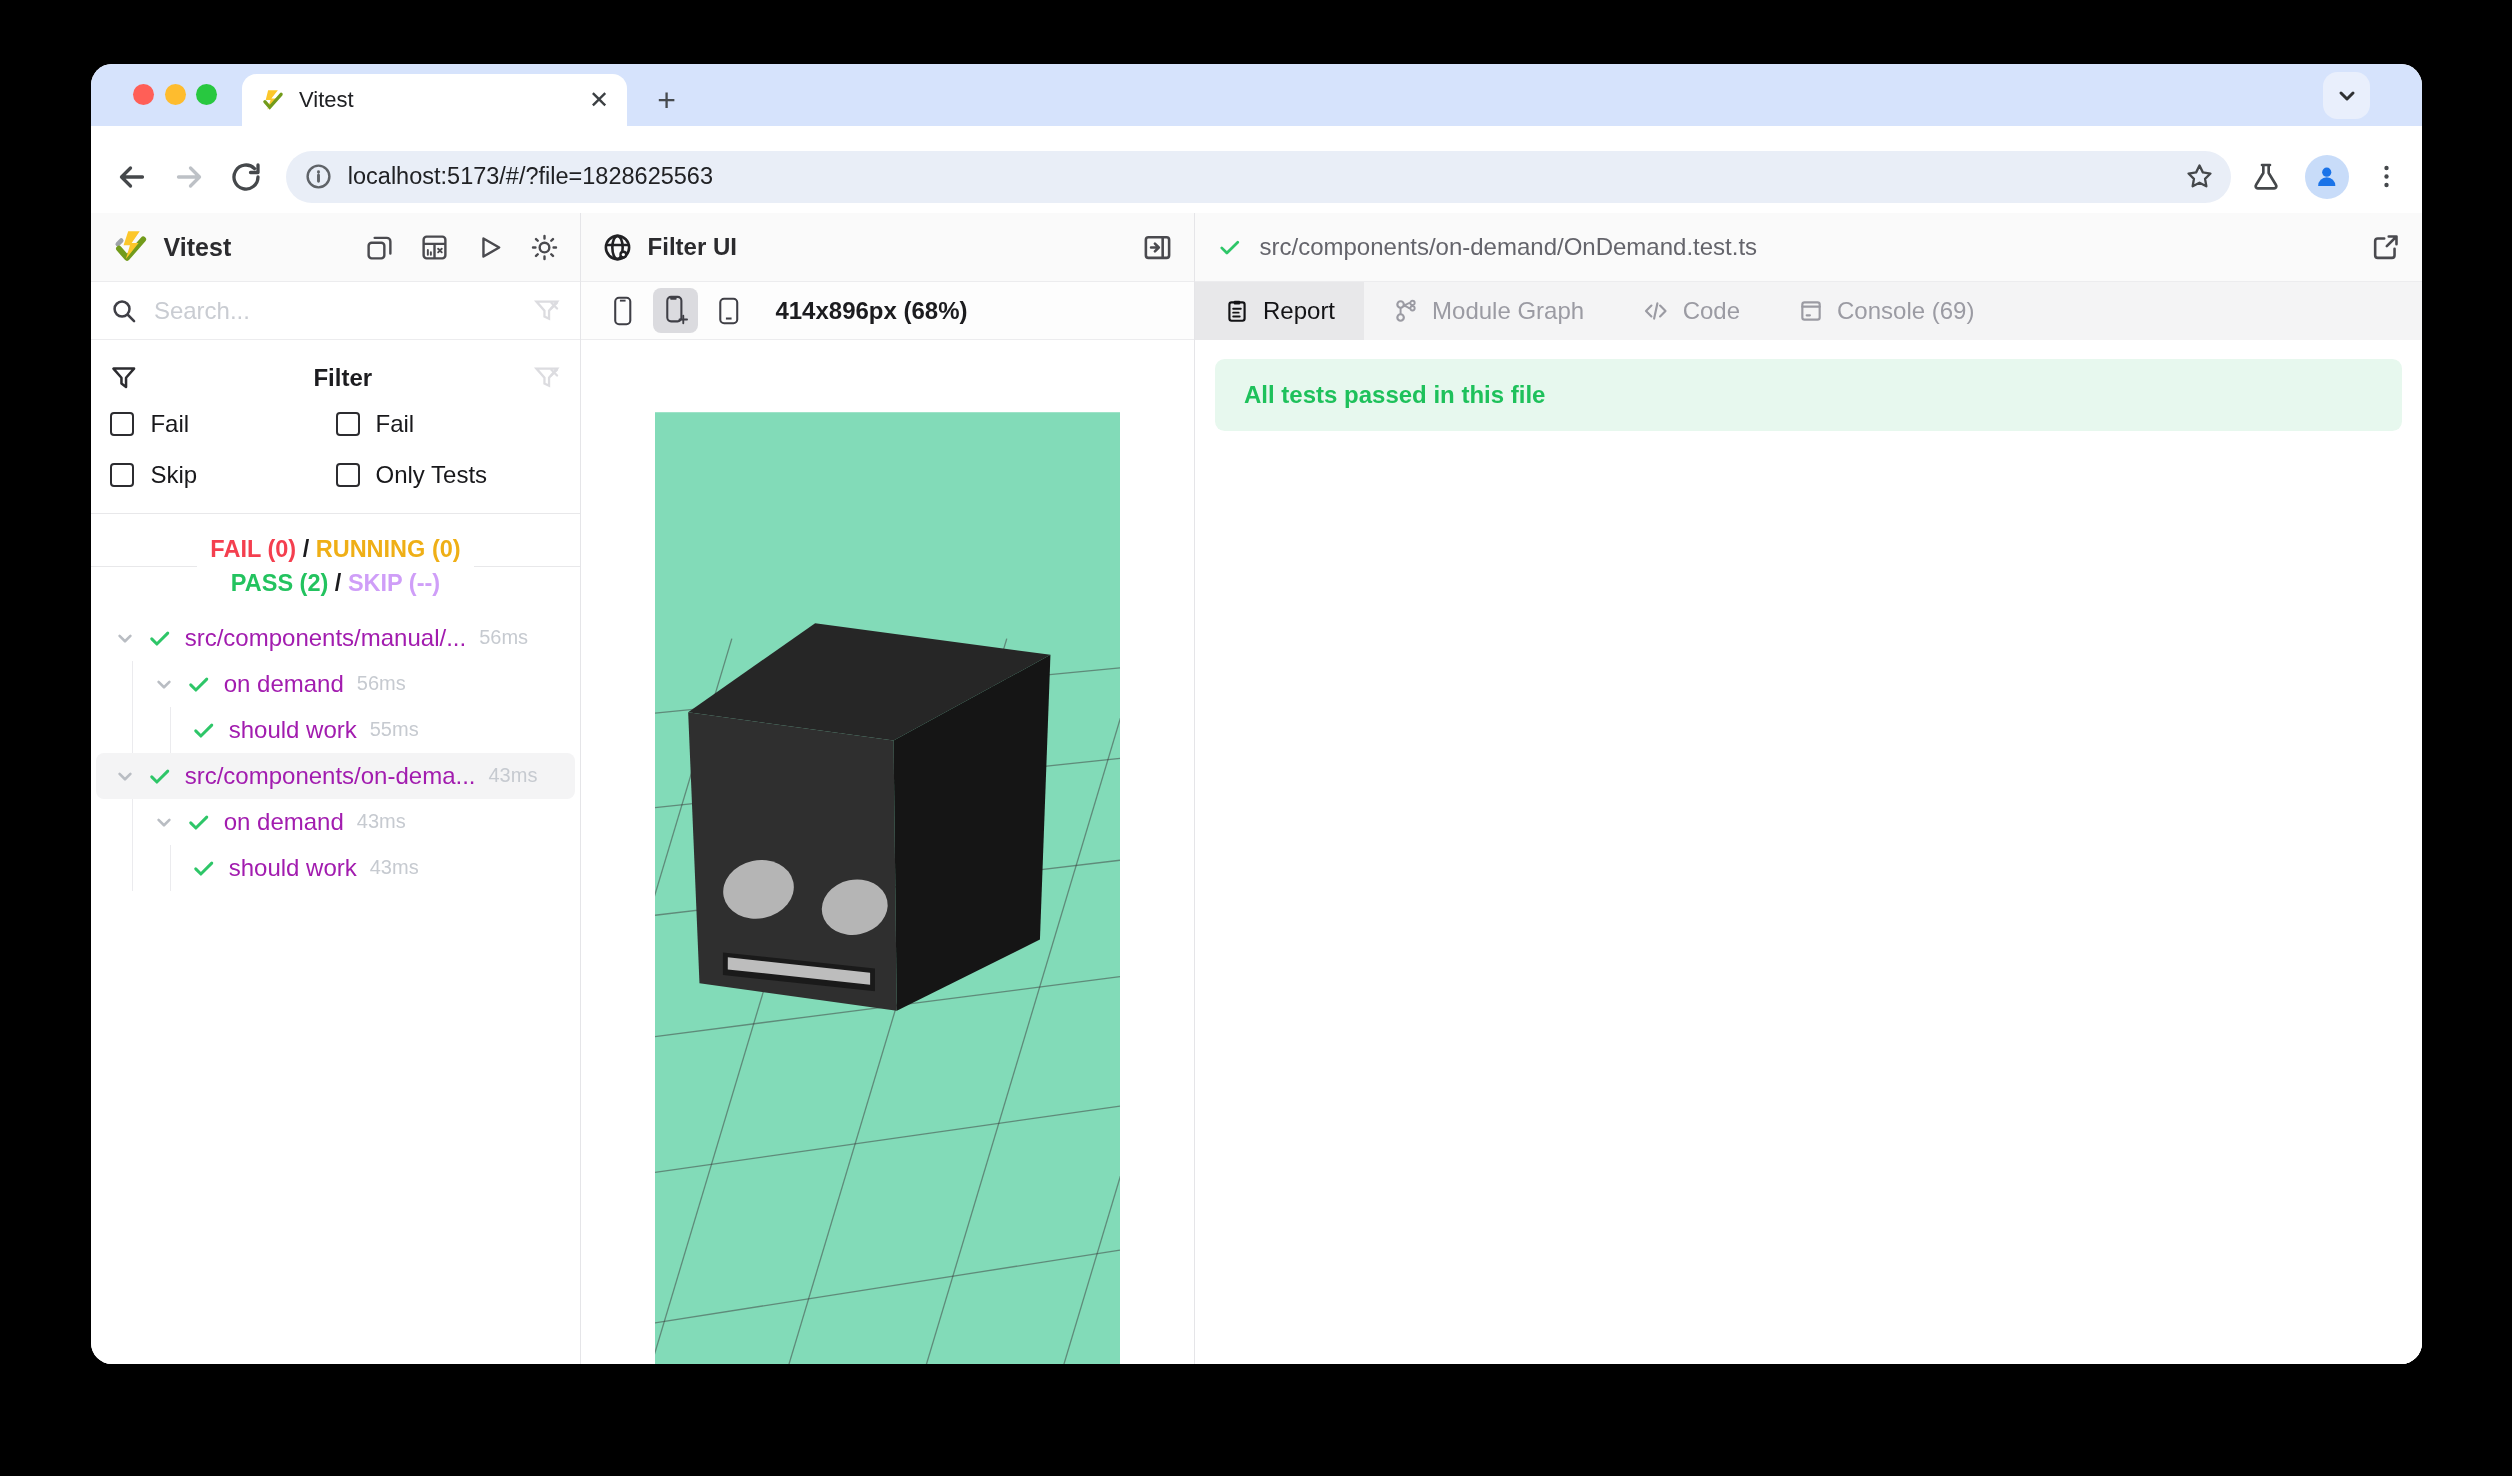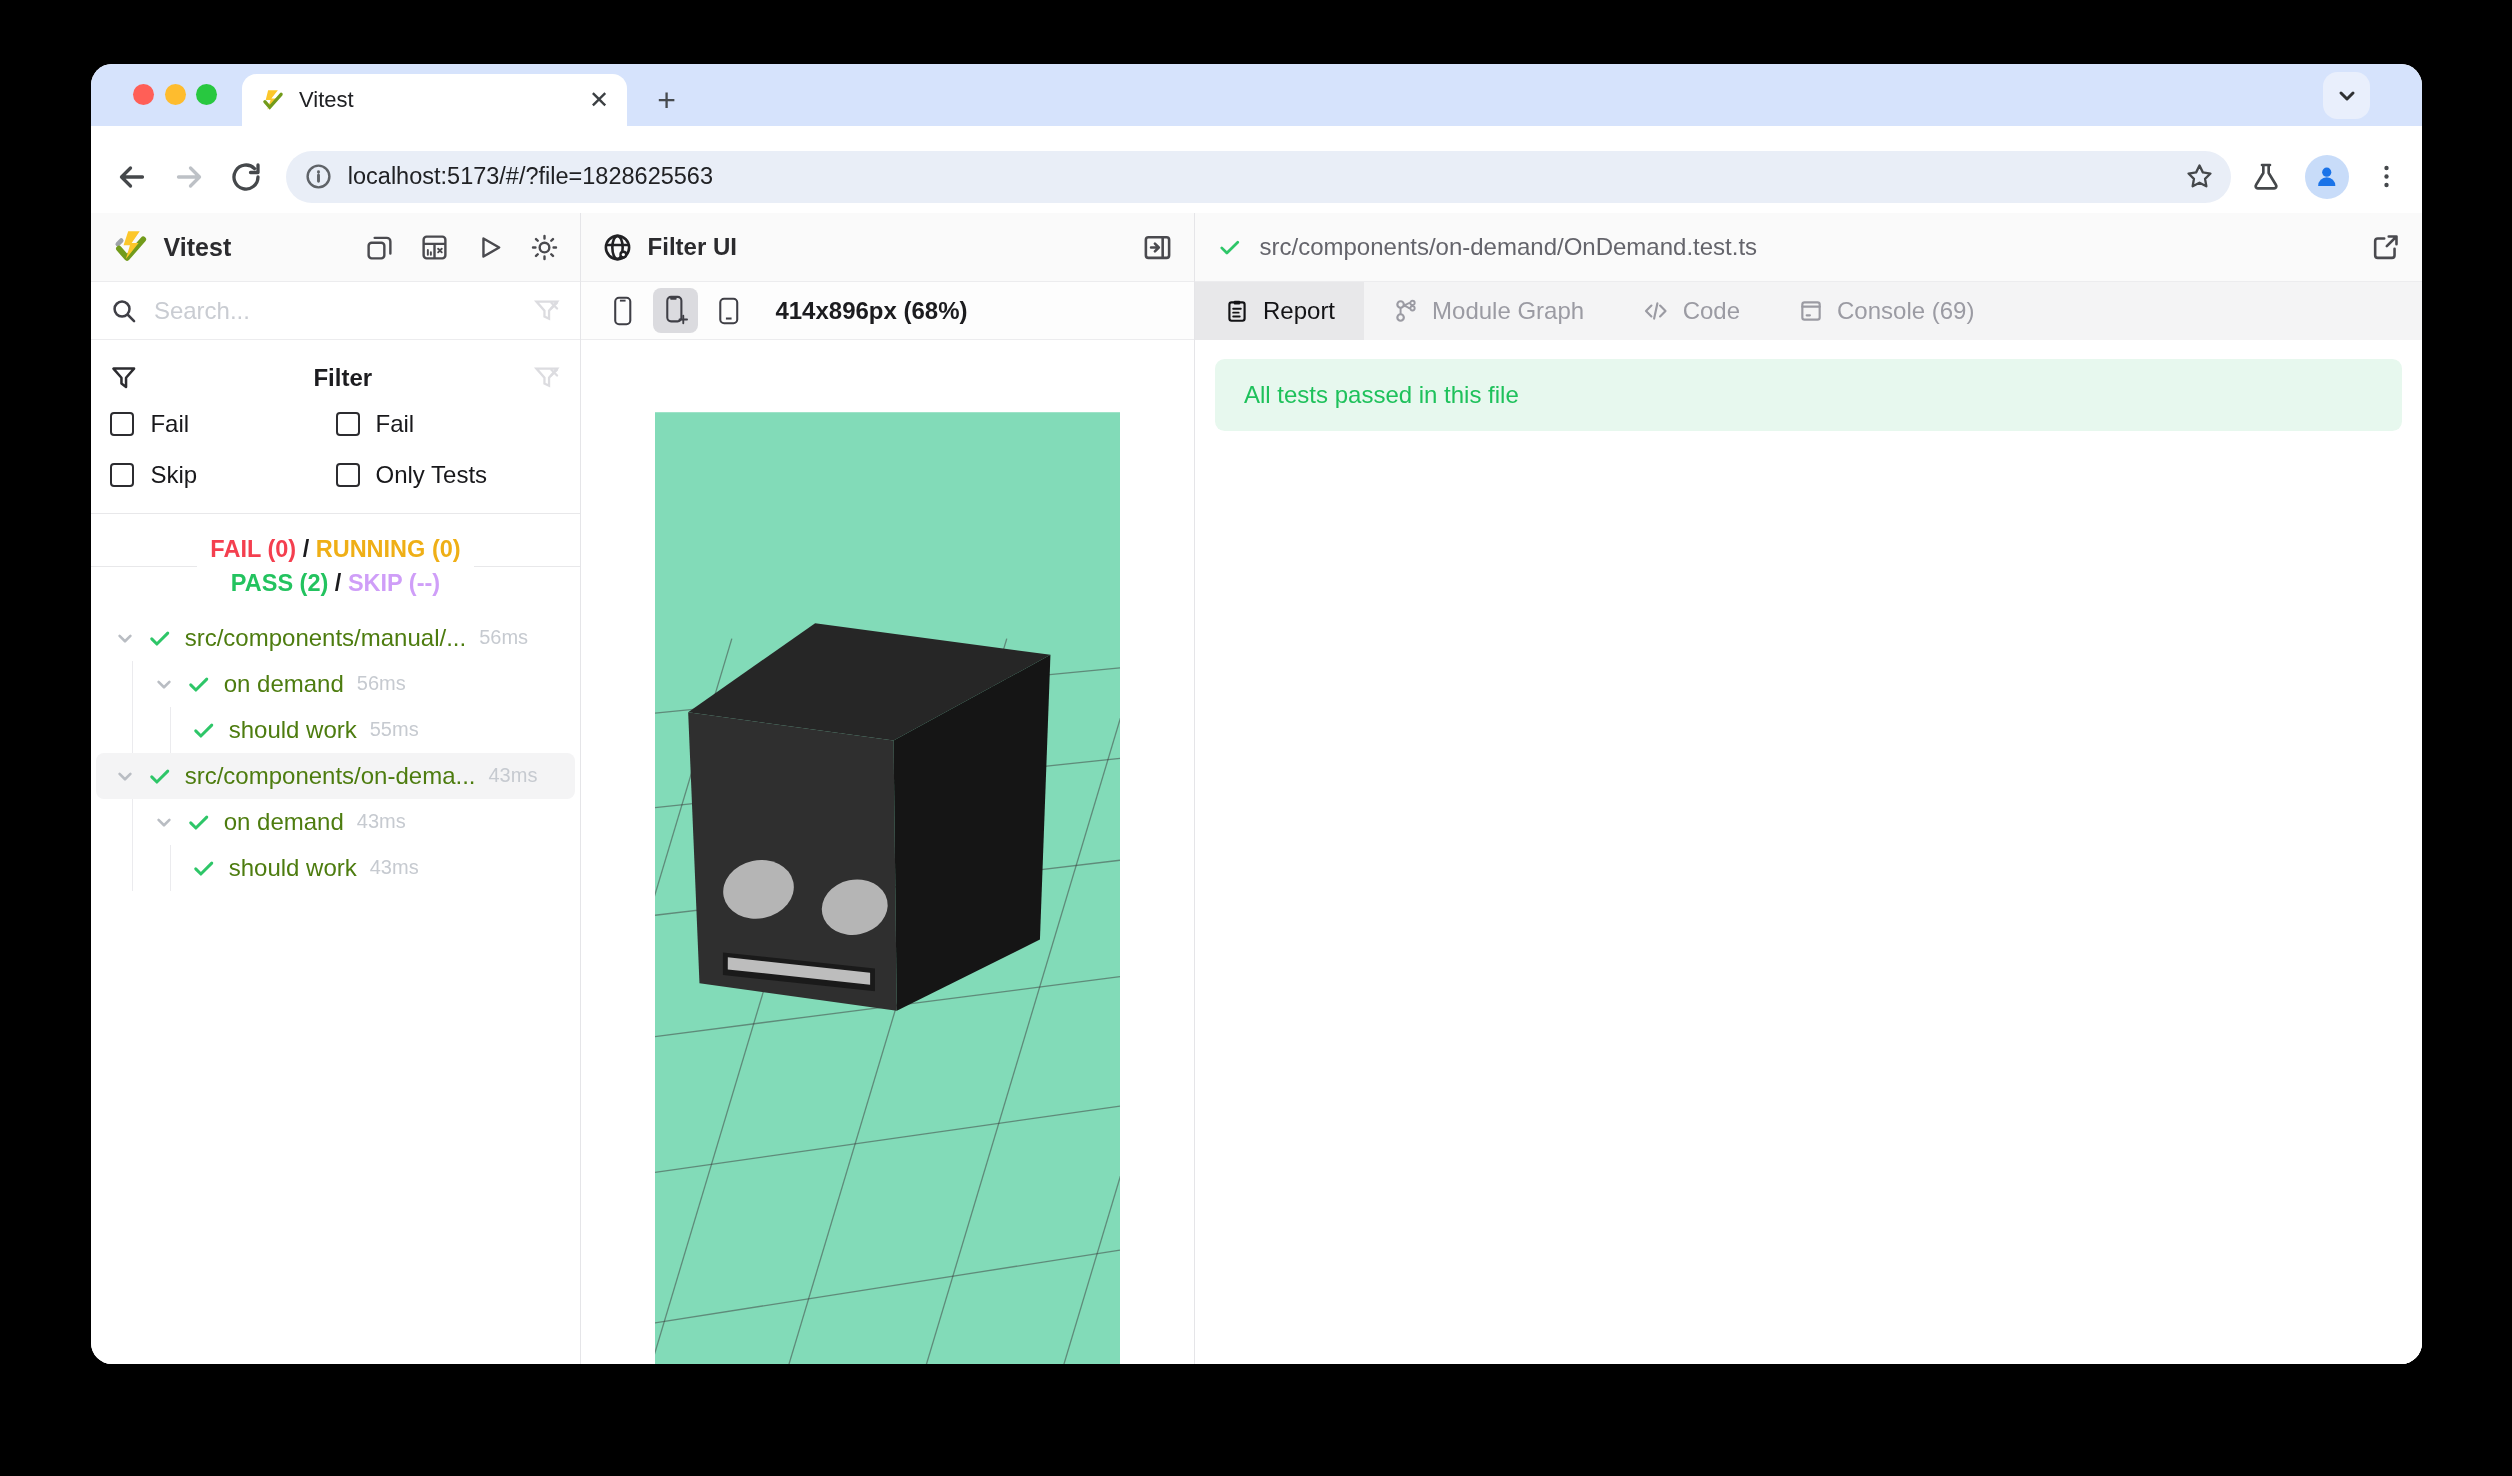--- a/index.html
+++ b/index.html
@@ -67,41 +67,41 @@
   .c-fail { color:#f43f4f; } .c-run { color:#efaf16; } .c-pass { color:#23c35f; }
   .c-skip { color:#cf9ef8; } .c-sep { color:#1b1b1e; font-weight:700; }
 
   .tree { margin-top:14.6px; padding:0 4.9px; }
   .trow { position:relative; height:46px; display:flex; align-items:center; }
   .trow.sel { background:#f4f4f5; border-radius:8px; }
   .d0 { padding-left:16px; } .d1 { padding-left:55px; } .d2 { padding-left:94px; }
   .guide { position:absolute; top:0; bottom:0; width:1.6px; background:#ebebee; }
   .chev { margin-right:8px; flex:none; }
   .tcheck { margin-right:11.3px; flex:none; }
-  .tlabel { font-size:24px; color:#4d7c0f; white-space:nowrap; }
+  .tlabel { font-size:24px; color:#a21caf; white-space:nowrap; }
   .ttime { font-size:20px; color:#c6cad0; margin-left:13px; }
 
   
   .mid-title { font-size:24px; font-weight:700; color:#2b2b2e; margin-left:14.6px; flex:1; }
   .device-bar { background:#fdfdfd; }
   .dev-btn { width:45px; height:45px; border-radius:8px; display:flex; align-items:center;
              justify-content:center; margin-right:8px; }
   .dev-btn.sel { background:#dbdbdf; }
   .vp-label { font-size:24px; font-weight:700; color:#1c1c1f; margin-left:16px; }
   .stage { flex:1; position:relative; background:#fff; }
   .viewport { position:absolute; left:74px; top:72px; width:465px; height:1000px; overflow:hidden; }
 
   
   .fpath { font-size:24px; color:#64646b; margin-left:16px; flex:1; white-space:nowrap; overflow:hidden; }
   .tab-bar { height:58px; background:#f4f4f5; display:flex; align-items:stretch; flex:none; }
   .ptab { display:flex; align-items:center; gap:13px; padding:0 29px; font-size:24px; color:#9b9ba3; }
   .ptab.active { background:#e8e8ea; color:#131316; font-weight:500; }
   .right-content { flex:1; background:#fff; padding:19.4px 20px; }
   .banner { background:#e7f8ee; border-radius:9.7px; padding:22px 29px; font-size:24px;
-            font-weight:400; color:#1ec15b; }
+            font-weight:700; color:#1ec15b; }
 
   svg { display:block; }
 </style>
 </head>
 <body>
 
 <div id="screen">
 <div id="window">
 
   <div class="tabstrip">

